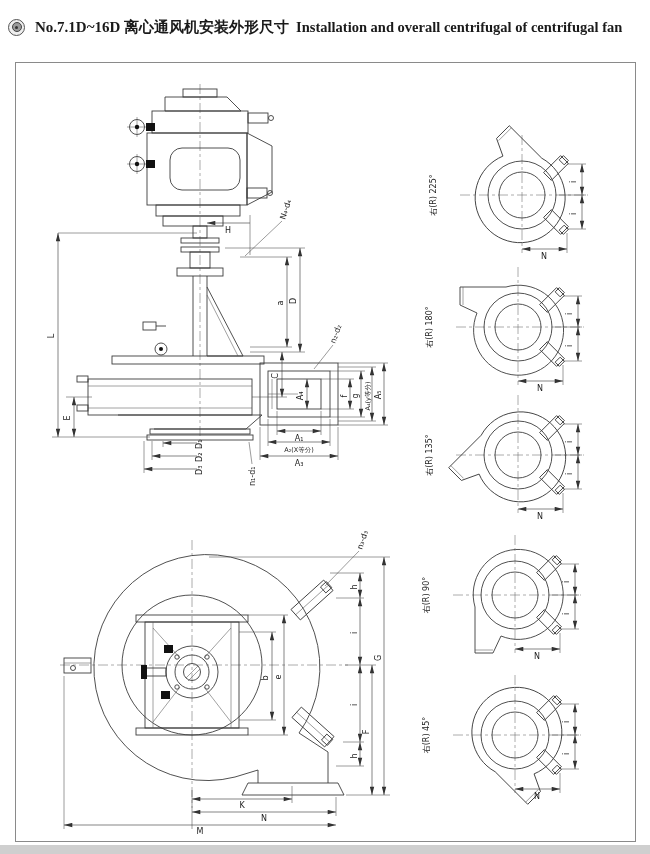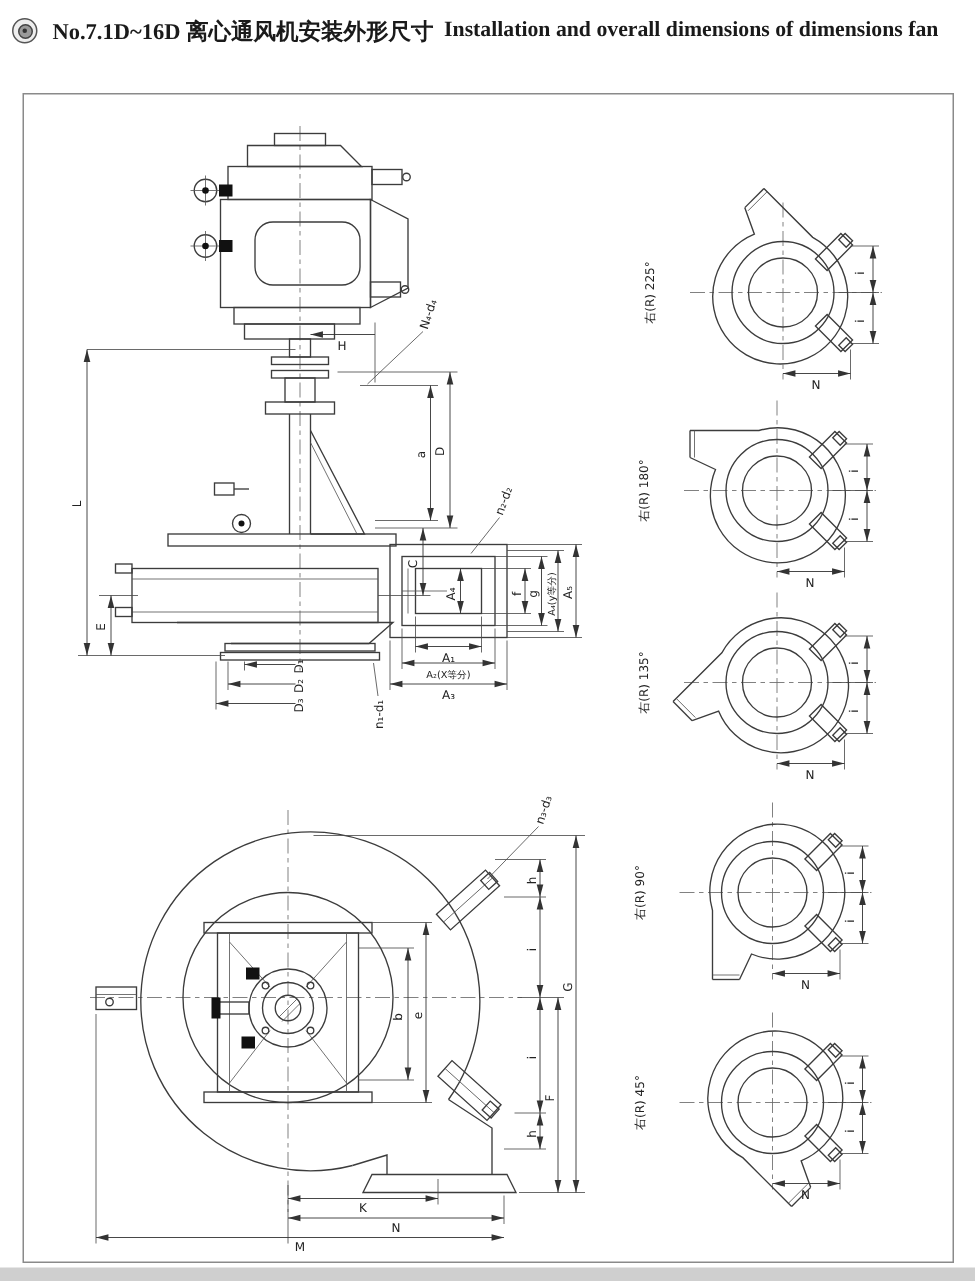--- a/index.html
+++ b/index.html
@@ -1,18 +1,18 @@
 <!DOCTYPE html>
 <html><head>
 <meta charset="utf-8">
 <style>
   html,body{margin:0;padding:0;background:#ffffff;}
   .page{position:relative;width:650px;height:854px;background:#fff;overflow:hidden;
         font-family:"DejaVu Sans",sans-serif;}
-  .hdr{position:absolute;left:8px;top:12px;width:640px;height:30px;display:flex;align-items:flex-start;}
+  .hdr{position:absolute;left:8px;top:12px;width:640px;height:30px;display:flex;align-items:center;}
   .hdr .ttl{font-family:"Liberation Serif",serif;font-weight:bold;color:#1a1a1a;white-space:nowrap;}
   .ttl-zh{font-size:15px;margin-left:10px;}
   .ttl-en{font-size:14.5px;margin-left:7px;}
   svg text{fill:#222;}
   .ln{stroke:#3c3c3c;stroke-width:0.9;fill:none;}
   .thin{stroke:#555;stroke-width:0.55;fill:none;}
   .ext{stroke:#4a4a4a;stroke-width:0.55;fill:none;}
   .cl{stroke:#666;stroke-width:0.55;fill:none;stroke-dasharray:10 3 3 3;}
   .blk{fill:#111;stroke:none;}
   .dim{stroke:#333;stroke-width:0.6;fill:none;marker-start:url(#arr);marker-end:url(#arr);}
@@ -32,21 +32,21 @@
 
 <div class="page">
 
   <div class="hdr">
     <div class="bullseye">
         <div class="mid">
           <div class="dot"></div>
         </div>
       </div>
     <span class="ttl ttl-zh">No.7.1D~16D 离心通风机安装外形尺寸</span>
-    <span class="ttl ttl-en">Installation and overall dimensions of dimensions fan</span>
+    <span class="ttl ttl-en">Installation and overall centrifugal of centrifugal fan</span>
   </div>
 
   <div class="frame"></div>
   <div class="footbar"></div>
 
   <svg width="650" height="854" viewBox="0 0 650 854" style="position:absolute;left:0;top:0;" xmlns="http://www.w3.org/2000/svg">
     <defs>
       <marker id="arr" viewBox="0 0 9 5" refX="8.6" refY="2.5" markerWidth="9" markerHeight="5" markerUnits="userSpaceOnUse" orient="auto-start-reverse">
         <path d="M0.3,0.3 L8.6,2.5 L0.3,4.7 Z" fill="#333"></path>
       </marker>

